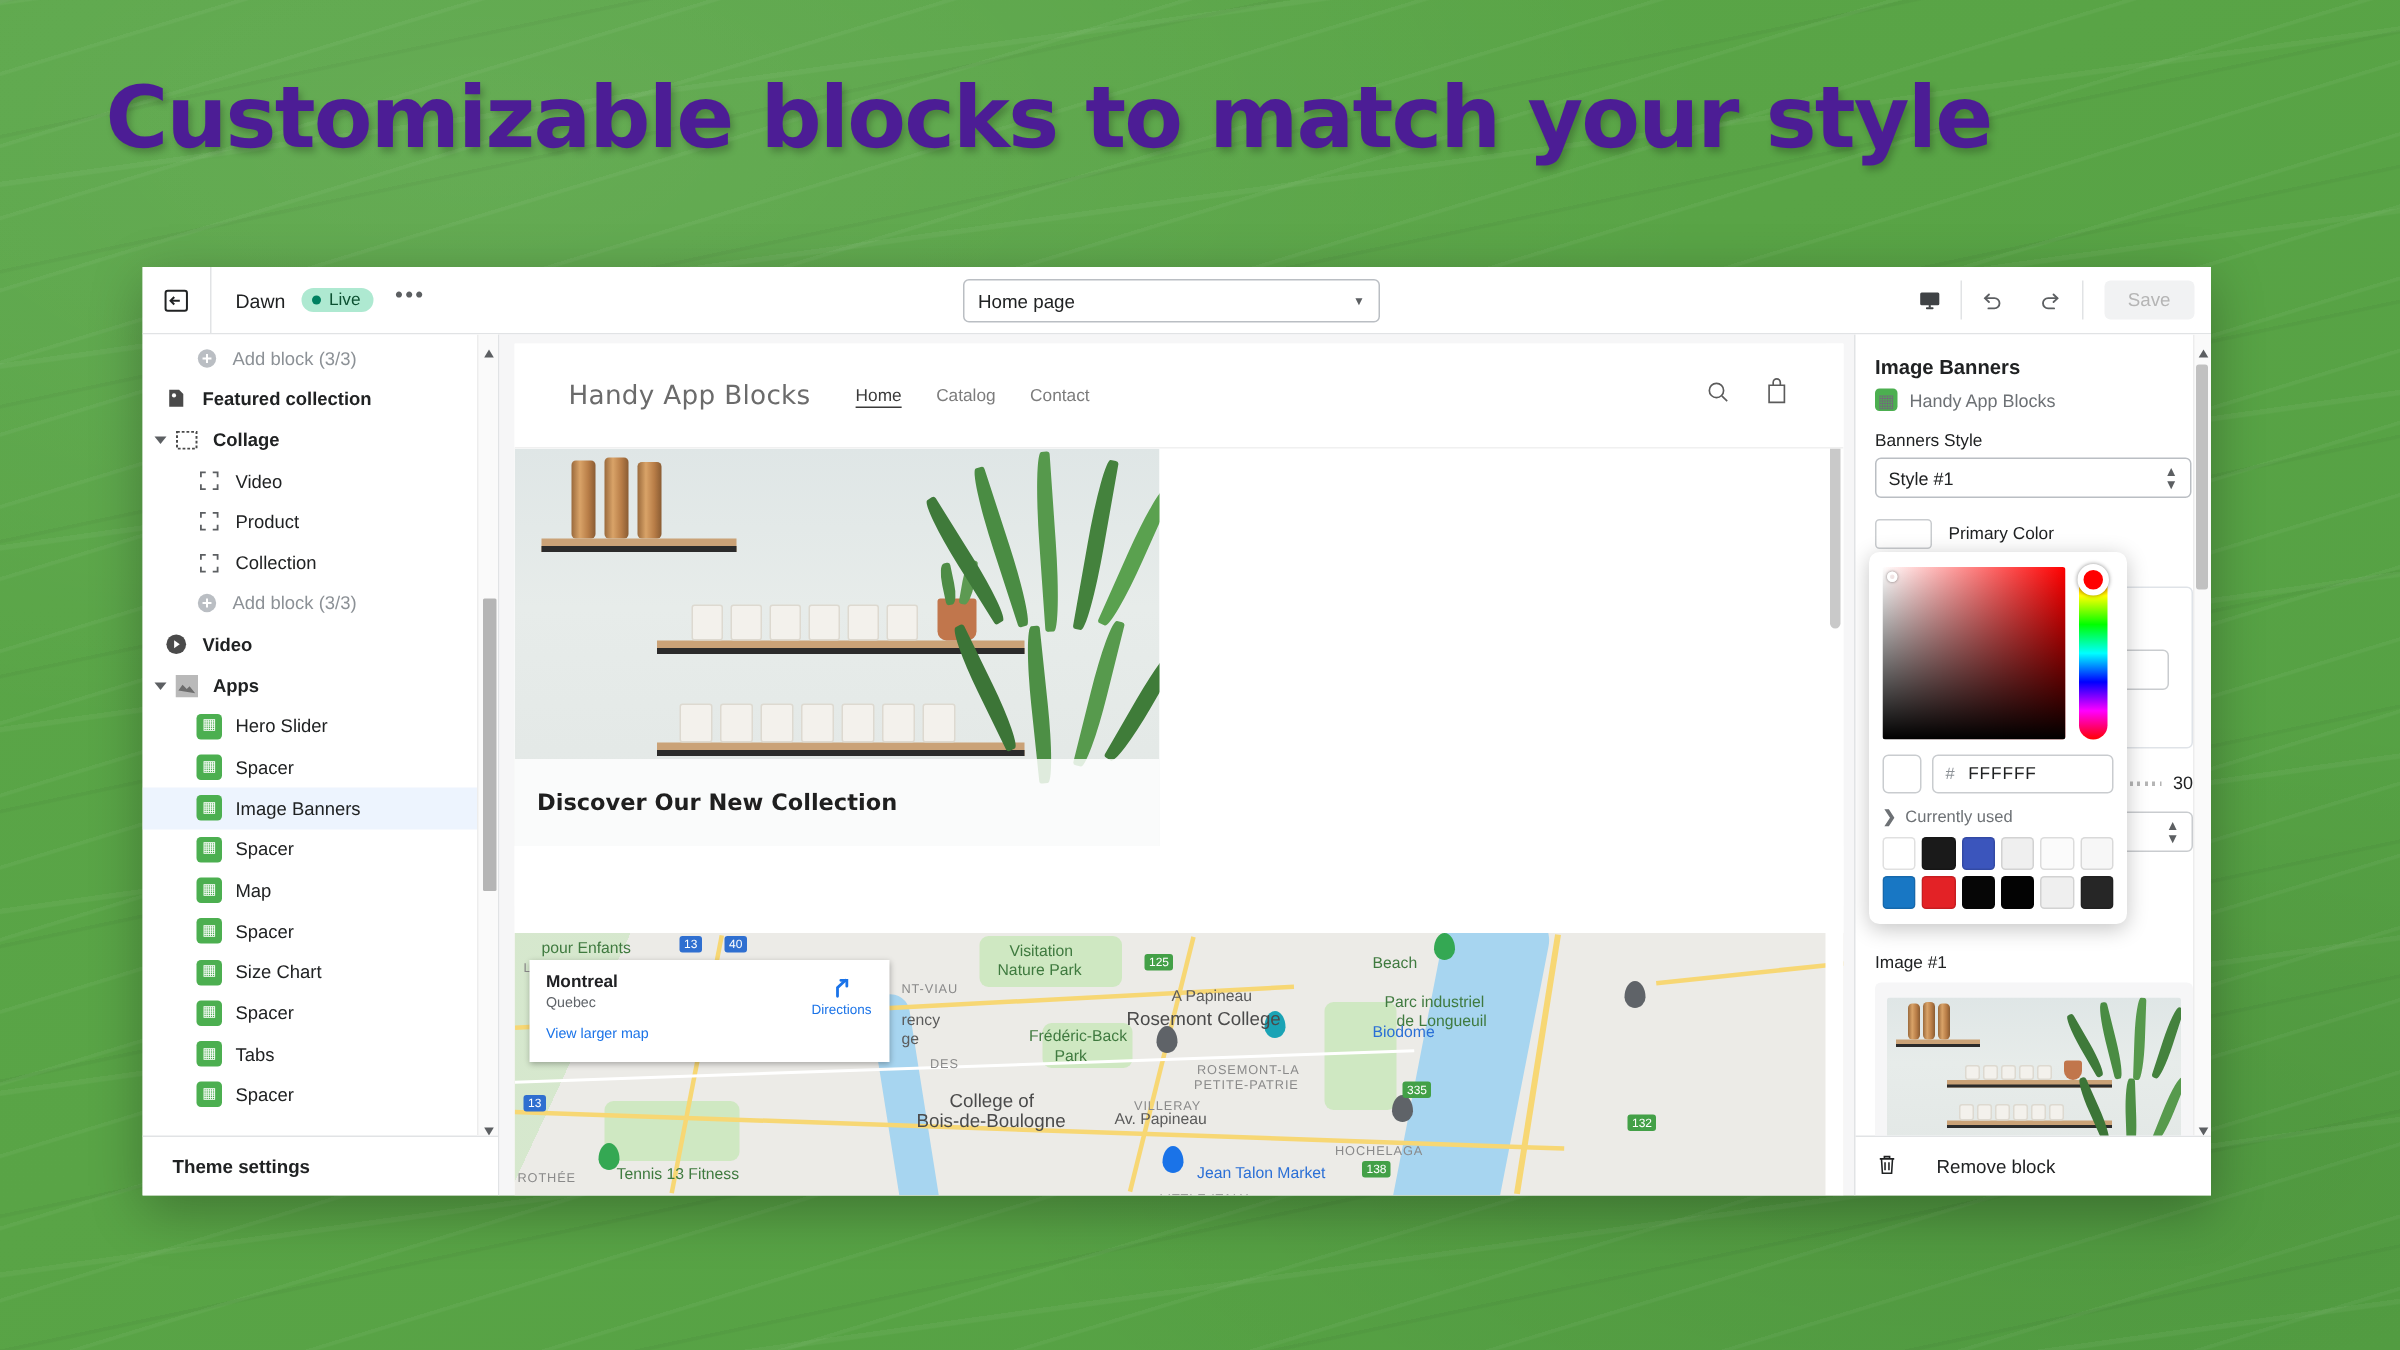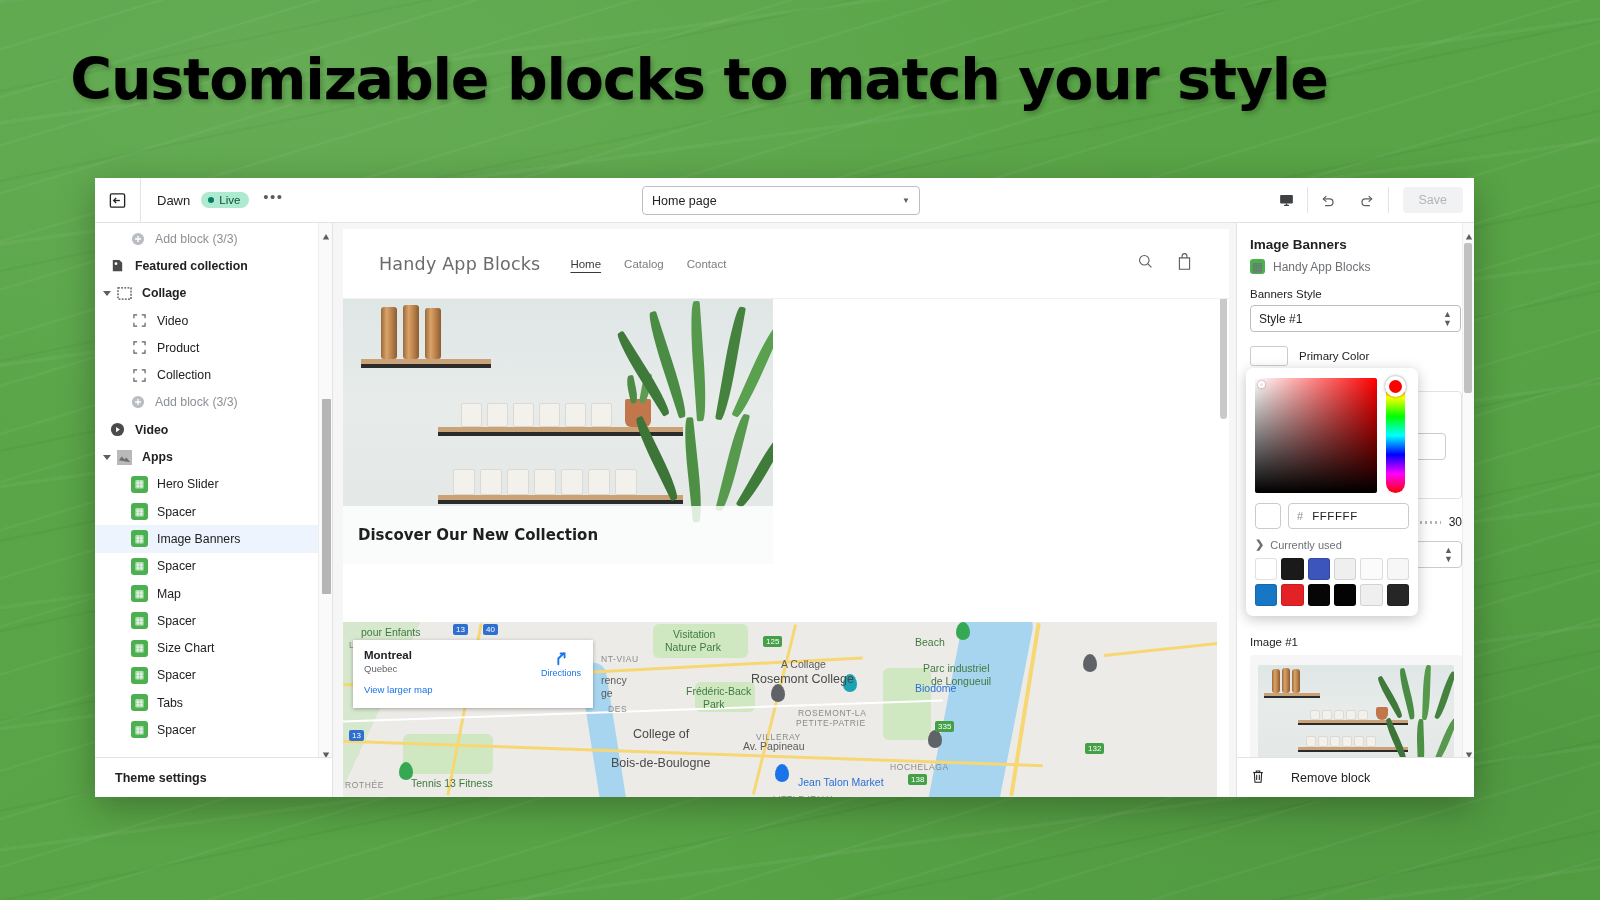--- a/index.html
+++ b/index.html
@@ -31,21 +31,21 @@
         rgba(255,255,255,0) 4px, rgba(255,255,255,0) 120px);
     opacity:.9;
   }
 
   
   #headline{
     position:absolute; top:46px; left:0; width:1398px;
     text-align:center;
     font-family:"DejaVu Sans", sans-serif;
     font-weight:700; font-size:57px; letter-spacing:-1.2px;
-    color:#000000;
+    color:#4c1d95;
     text-shadow: 2px 3px 5px rgba(0,0,0,.22);
   }
 
   
   #window{
     position:absolute; left:95px; top:178px; width:1379px; height:619px;
     background:#fff;
     box-shadow:0 10px 34px rgba(0,0,0,.28);
     overflow:hidden;
     display:flex; flex-direction:column;
@@ -569,33 +569,33 @@
           <span class="pin blue" style="left:432px;top:142px"></span>
           <span class="pin" style="left:740px;top:32px"></span>
           <span class="pin green" style="left:613px;top:0px"></span>
 
           <div id="map-labels">
               <div class="maplabel place" style="left: 18px; top: 4px;">pour Enfants</div>
               <div class="maplabel caps" style="left: 6px; top: 18px;">LE</div>
               <div class="maplabel place" style="left: 330px; top: 6px;">Visitation</div>
               <div class="maplabel place" style="left: 322px; top: 19px;">Nature Park</div>
               <div class="maplabel caps" style="left: 258px; top: 32px;">NT-VIAU</div>
-              <div class="maplabel" style="left: 438px; top: 36px;">A Collage</div>
+              <div class="maplabel" style="left: 438px; top: 36px;">A Papineau</div>
               <div class="maplabel" style="left: 258px; top: 52px;">rency</div>
               <div class="maplabel" style="left: 258px; top: 65px;">ge</div>
-              <div class="maplabel caps" style="left: 241px; top: 82px; padding-left: 24px;">DES</div>
+              <div class="maplabel caps" style="left: 253px; top: 82px; padding-left: 24px;">DES</div>
               <div class="maplabel place" style="left: 572px; top: 14px;">Beach</div>
               <div class="maplabel place" style="left: 580px; top: 40px;">Parc industriel</div>
               <div class="maplabel place" style="left: 588px; top: 53px;">de Longueuil</div>
               <div class="maplabel big" style="left: 408px; top: 50px;">Rosemont College</div>
               <div class="maplabel place" style="left: 343px; top: 63px;">Frédéric-Back</div>
               <div class="maplabel place" style="left: 360px; top: 76px;">Park</div>
               <div class="maplabel blue" style="left: 572px; top: 60px;">Biodome</div>
               <div class="maplabel big" style="left: 290px; top: 105px;">College of</div>
-              <div class="maplabel big" style="left: 268px; top: 134px;">Bois-de-Boulogne</div>
+              <div class="maplabel big" style="left: 268px; top: 118px;">Bois-de-Boulogne</div>
               <div class="maplabel caps" style="left: 455px; top: 86px;">ROSEMONT-LA</div>
               <div class="maplabel caps" style="left: 453px; top: 96px;">PETITE-PATRIE</div>
               <div class="maplabel caps" style="left: 413px; top: 110px;">VILLERAY</div>
               <div class="maplabel" style="left: 400px; top: 118px;">Av. Papineau</div>
               <div class="maplabel caps" style="left: 547px; top: 140px;">HOCHELAGA</div>
               <div class="maplabel blue" style="left: 455px; top: 154px;">Jean Talon Market</div>
               <div class="maplabel caps" style="left: 2px; top: 158px;">ROTHÉE</div>
               <div class="maplabel place" style="left: 68px; top: 155px;">Tennis 13 Fitness</div>
               <div class="maplabel caps" style="left: 430px; top: 172px;">LITTLE ITALY</div>
             </div>

